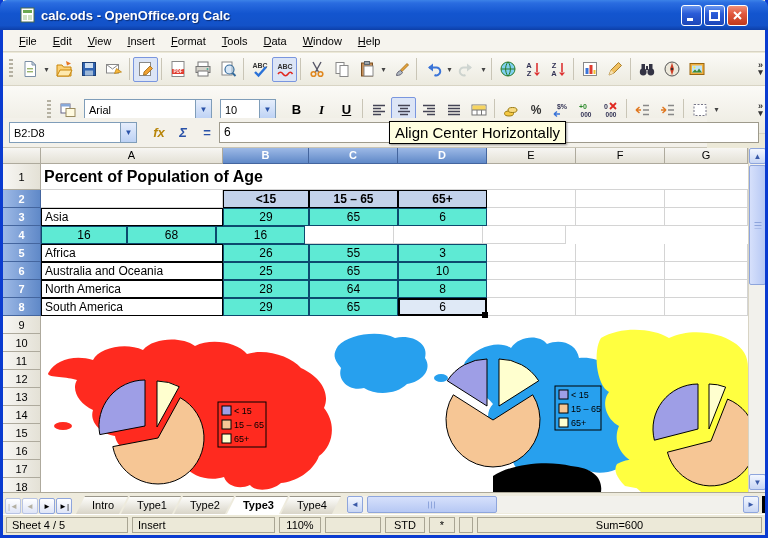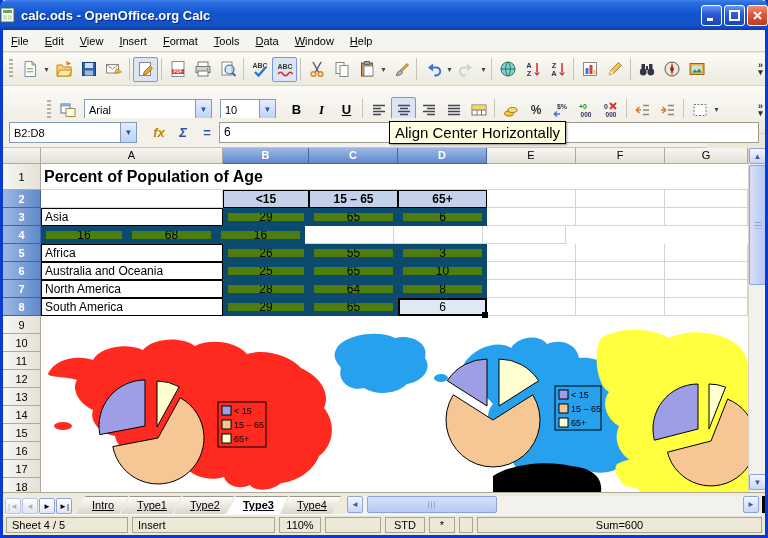--- a/index.html
+++ b/index.html
@@ -4,29 +4,29 @@
 <style>
   * { margin:0; padding:0; box-sizing:border-box; }
   html,body { width:768px; height:538px; background:#000; overflow:hidden;
     font-family:"Liberation Sans", sans-serif; font-size:11px; color:#000; }
   .window { position:relative; width:768px; height:538px;
     border-left:3px solid #0a3bd0; border-right:3px solid #0a3bd0; border-bottom:3px solid #0a3bd0;
     background:#ece9d8; }
   
   .titlebar { position:absolute; left:-3px; top:0; width:768px; height:30px;
     background:linear-gradient(180deg,#3c82e8 0%,#2a6ce0 10%,#1355cf 45%,#1352c8 85%,#0d3fa8 100%);
-    border-radius:7px 7px 0 0; display:flex; align-items:center; padding:0 0; }
+    border-radius:7px 7px 0 0; display:flex; align-items:center; padding:0 20px; }
   .titlebar .title { color:#fff; font-weight:bold; font-size:13px; text-shadow:1px 1px 1px #0a2a70; margin-left:5px; flex:1; }
   .winbtn { width:21px; height:21px; border:1px solid #fff; border-radius:3px; margin-left:2px;
     display:flex; align-items:center; justify-content:center; }
   .winbtn.blue { background:linear-gradient(180deg,#6a97ef,#2a5cd8 40%,#1c46b8); }
   .winbtn.red  { background:linear-gradient(180deg,#f09078,#e25940 40%,#c03a1c); }
   
   .menubar { position:absolute; left:0; top:30px; width:762px; height:22px; background:#f6f4ee;
-    border-bottom:1px solid #d8d4c4; display:flex; align-items:center; padding-left:0; }
+    border-bottom:1px solid #d8d4c4; display:flex; align-items:center; padding-left:8px; }
   .menu-item { display:inline-block; padding:3px 8px; }
   .menu-item::first-letter { text-decoration:underline; }
   
   .toolbar { position:absolute; left:0; width:762px; background:linear-gradient(180deg,#fbfaf7,#eceadf);
     display:flex; align-items:center; border-bottom:1px solid #d8d4c4; padding-left:2px; }
   .tb1 { top:53px; height:33px; }
   .tb2 { top:86px; height:48px;padding-left:40px; }
   .grip { width:4px; height:20px; margin:0 4px;
     background:repeating-linear-gradient(180deg,#b5b1a2 0 2px,transparent 2px 4px); }
   .tb-btn { width:25px; height:25px; display:flex; align-items:center; justify-content:center;
@@ -61,21 +61,21 @@
   .row { display:flex; height:18px; }
   .row1 { height:26px; }
   .rowhead { width:38px; flex:none; background:linear-gradient(90deg,#f7f6f3,#e4e1d6); border-right:1px solid #aeaa9d;
     border-bottom:1px solid #aeaa9d; text-align:center; font-size:11px; display:flex; align-items:center; justify-content:center; }
   .rowhead.sel { background:linear-gradient(90deg,#9db9e6,#6089c8); color:#fff; font-weight:bold; border-color:#44659e; }
   .cell { flex:none; border-right:1px solid #d4d4d4; border-bottom:1px solid #d4d4d4; font-size:12px;
     padding:1px 3px; overflow:hidden; white-space:nowrap; display:flex; align-items:center; }
   .cell.num { justify-content:center; }
   .cell.thead { background:#c3d2ea; font-weight:bold; justify-content:center; border:1px solid #000; }
   .cell.tlabel { background:#fff; border:1px solid #000; }
-  .cell.tval { background:#4d7c0f; border:5px solid #0c4a6e; justify-content:center; }
+  .cell.tval { background:#5eead4; border:1px solid #0c4a6e; justify-content:center; }
   .cell.active { background:#dfe9f6; border:2px solid #000; position:relative; }
   .titlecell { width:707px; border-bottom:1px solid #d4d4d4; font-size:16px; font-weight:bold;
     display:flex; align-items:center; padding-left:3px; }
   .maprow { display:flex; height:176px; position:relative; }
   .rowheads-lower { width:38px; flex:none; }
   .maparea { width:707px; height:176px; background:#fff; position:relative; }
   .fillhandle { position:absolute; left:441px; top:-4px; width:6px; height:6px; background:#000; z-index:5; }
   
   .vscroll { position:absolute; right:0; top:0; width:17px; height:344px; background:#f2f1ec; border-left:1px solid #d8d4c4; }
   .sbtn { width:17px; height:16px; background:linear-gradient(180deg,#f3f7ff,#c8d6f4); border:1px solid #8ea5dc;
@@ -88,21 +88,21 @@
   .vscroll .down { position:absolute; bottom:2px; left:0; }
   
   .tabbar { position:absolute; left:0; top:492px; width:762px; height:22px; background:#eeebdd;
     border-top:1px solid #aca899; display:flex; align-items:flex-end; padding:2px 0 0 2px; }
   .navbtn { width:16px; height:16px; border:1px solid #8ea5dc; border-radius:2px; margin-right:1px;
     background:linear-gradient(180deg,#fff,#dfe5f7); display:flex; align-items:center; justify-content:center;
     font-size:8px; color:#000; flex:none; }
   .navbtn.off { color:#b4b0a2; border-color:#b8c4e4; }
   .tab { height:18px; padding:2px 14px 0 16px; margin-left:-7px; background:linear-gradient(180deg,#fdfdfb,#d9d5c8);
     clip-path:polygon(9px 0,100% 0,calc(100% - 9px) 100%,0 100%); border-top:1px solid #9a968a;
-    font-size:11px; flex:none;text-decoration:underline; }
+    font-size:11px; flex:none; }
   .tab.active { background:#fff; font-weight:bold; z-index:3; position:relative; }
   .hscroll { position:relative; flex:1; height:17px; margin:0 3px 1px 6px; background:#f2f1ec; display:flex; align-items:center; }
   .hthumb { position:absolute; left:20px; top:0; width:130px; height:17px;
     background:linear-gradient(180deg,#d6e0fb,#b6c8f4); border:1px solid #8ea5dc; border-radius:2px; }
   .hscroll .right { position:absolute; right:0; top:0; }
   .splitter { width:3px; height:17px; background:#000; margin-bottom:1px; flex:none; }
   
   .statusbar { position:absolute; left:0; top:514px; width:762px; height:20px; background:#ece9d8;
     border-top:1px solid #fff; display:flex; align-items:center; padding:0 3px; gap:4px; }
   .field { border:1px solid #a9a593; height:16px; display:flex; align-items:center; padding:0 5px; flex:none; }

